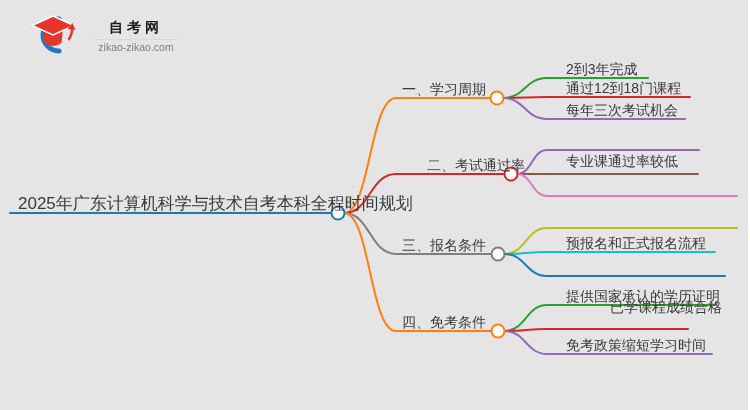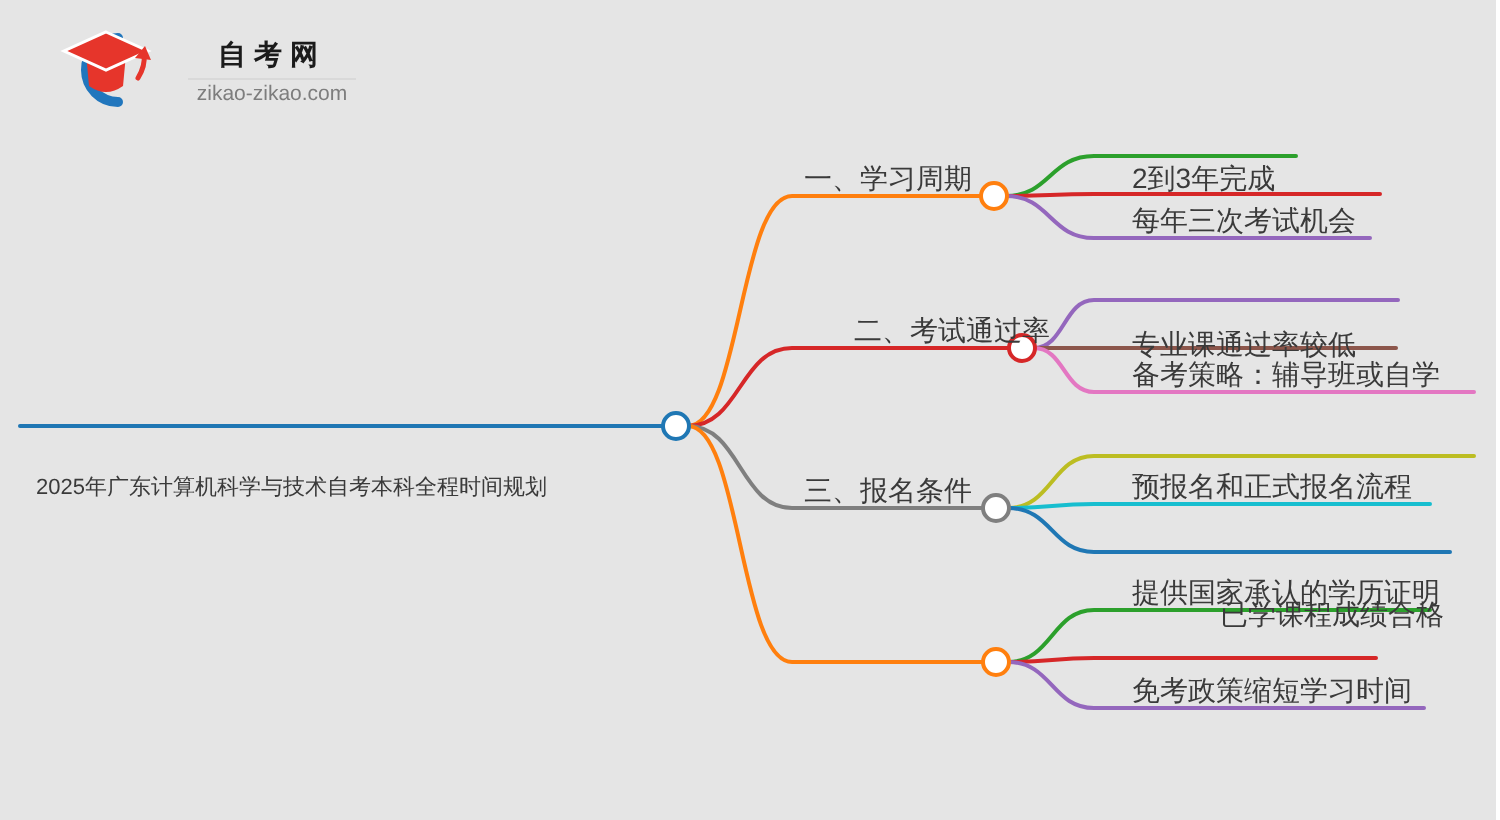--- a/index.html
+++ b/index.html
@@ -24,30 +24,30 @@
   .map path { fill: none; stroke-width: 2; stroke-linecap: round; }
   .map circle { fill: #ffffff; stroke-width: 2; cursor: pointer; }
   .node {
     position: absolute;
     height: 18px;
     line-height: 18px;
     font-size: 14px;
     color: #3a3a3a;
     white-space: nowrap;
   }
-  .n-root  { left: 18px;  top: 195px; font-size: 11px; margin-top: 40px; }
+  .n-root  { left: 18px;  top: 195px; font-size: 17px; }
   .n-b1    { left: 402px; top: 80px; }
   .n-b2    { left: 402px; top: 156px; margin-left: 25px; }
   .n-b3    { left: 402px; top: 236px; }
   .n-b4    { left: 402px; top: 313px; }
-  .n-b1c1  { left: 566px; top: 60px; margin-top: 20px; }
+  .n-b1c1  { left: 566px; top: 60px; }
   .n-b1c2  { left: 566px; top: 79px; }
   .n-b1c3  { left: 566px; top: 101px; }
   .n-b2c1  { left: 566px; top: 132px; }
-  .n-b2c2  { left: 566px; top: 163px; }
+  .n-b2c2  { left: 566px; top: 152px; }
   .n-b2c3  { left: 566px; top: 178px; }
   .n-b3c1  { left: 566px; top: 210px; }
   .n-b3c2  { left: 566px; top: 234px; }
   .n-b3c3  { left: 566px; top: 258px; }
   .n-b4c1  { left: 566px; top: 287px; text-align: right; }
   .n-b4c2  { left: 566px; top: 298px; margin-left: 44px; }
   .n-b4c3  { left: 566px; top: 336px; }
 </style>
 </head>
 <body>
@@ -98,26 +98,27 @@
     <circle cx="497" cy="98" r="6.5" stroke="#ff7f0e"></circle>
     <circle cx="511" cy="174" r="6.5" stroke="#d62728"></circle>
     <circle cx="498" cy="254" r="6.5" stroke="#7f7f7f"></circle>
     <circle cx="498" cy="331" r="6.5" stroke="#ff7f0e"></circle>
   </svg>
 
   <div class="node n-root">2025年广东计算机科学与技术自考本科全程时间规划</div>
 
   <div class="node n-b1">一、学习周期</div>
   <div class="node n-b1c1">2到3年完成</div>
+  <div class="node n-b1c2">通过12到18门课程</div>
   <div class="node n-b1c3">每年三次考试机会</div>
 
   <div class="node n-b2">二、考试通过率</div>
   <div class="node n-b2c2">专业课通过率较低</div>
-  <div class="node n-b2c3">备考策略：辅导班或自学</div>
 
   <div class="node n-b3">三、报名条件</div>
   <div class="node n-b3c2">预报名和正式报名流程</div>
 
+  <div class="node n-b4">四、免考条件</div>
   <div class="node n-b4c1">提供国家承认的学历证明</div>
   <div class="node n-b4c2">已学课程成绩合格</div>
   <div class="node n-b4c3">免考政策缩短学习时间</div>
 
 </div>
 
 </body></html>

